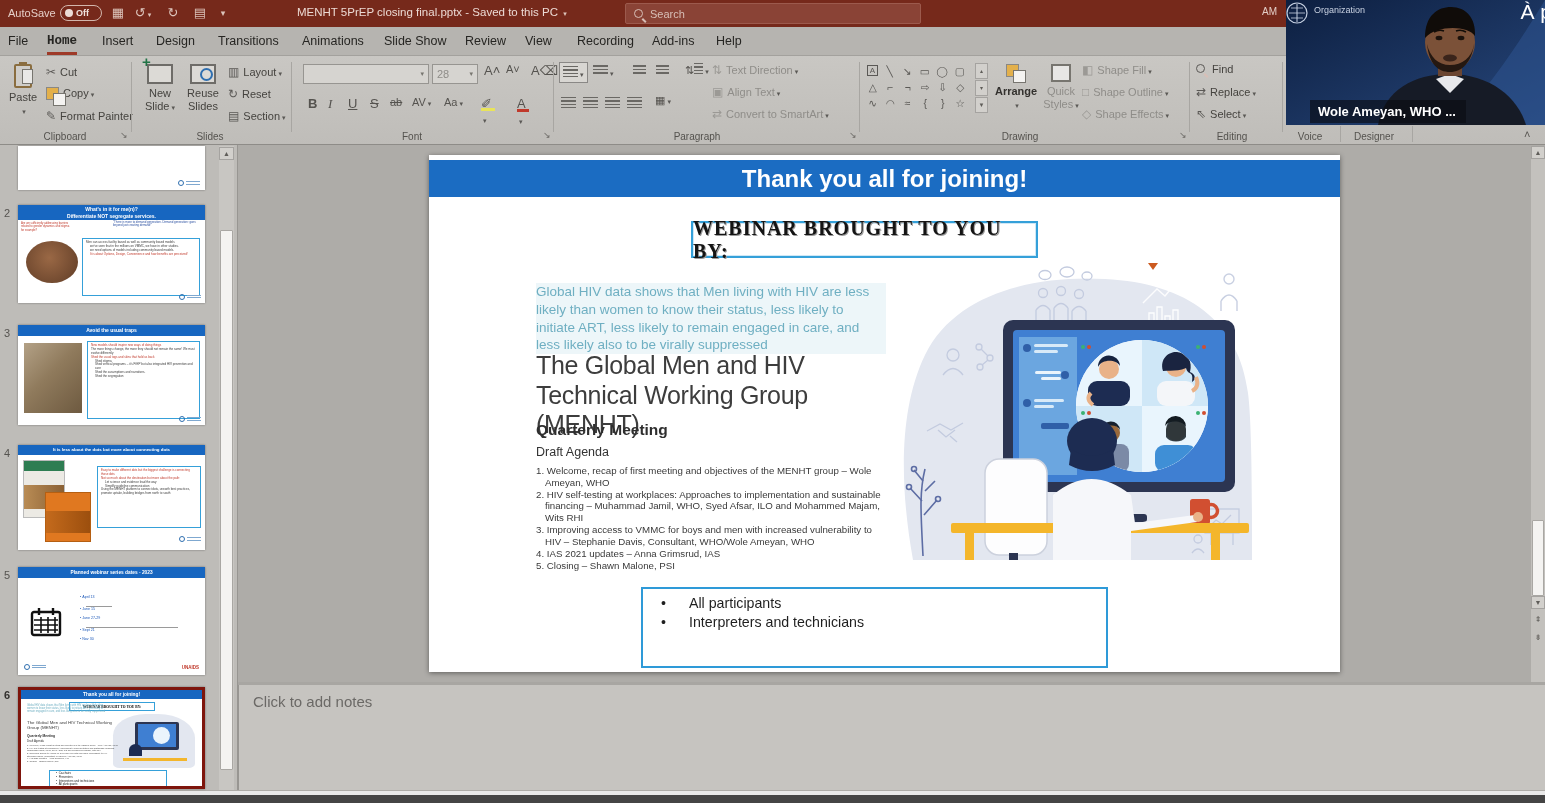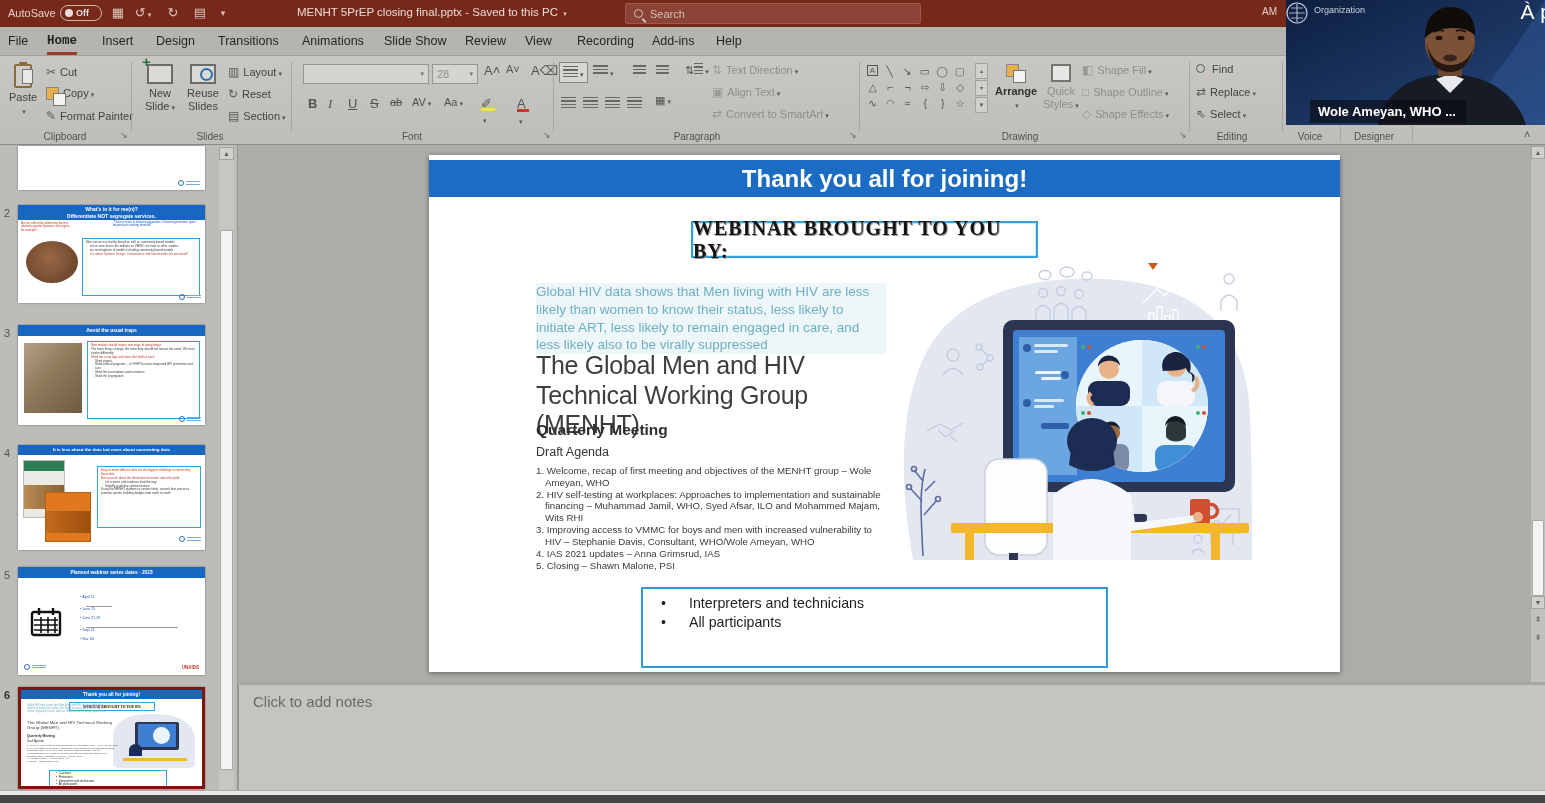--- a/index.html
+++ b/index.html
@@ -562,22 +562,22 @@
 
       <g>
         <path d="M158,297 L158,232 Q196,200 236,232 L240,260 L300,252 L302,259 L236,268 L236,297 Z" fill="#f6f7fa"></path>
         <ellipse cx="197" cy="178" rx="25" ry="23" fill="#1d2c52"></ellipse>
         <path d="M176,186 q21,14 42,0 l2,16 q-23,12 -46,0 Z" fill="#1d2c52"></path>
         <circle cx="303" cy="254" r="5" fill="#e9b288"></circle>
       </g>
     </svg>
 
     <div id="thanks-box">
+      <div class="li"><span class="b">•</span><span>All participants</span></div>
       <div class="li"><span class="b">•</span><span>Interpreters and technicians</span></div>
-      <div class="li"><span class="b">•</span><span>All participants</span></div>
     </div>
   </div>
 
   <div id="main-sb" class="abs">
     <span class="sb-btn" style="top:0;width:14px;">▲</span>
     <div class="sb-thumb" style="top:374px;height:76px;width:12px;"></div>
     <span class="sb-btn" style="top:450px;width:14px;">▼</span>
     <span class="sb-btn" style="top:468px;width:14px;border:none;background:transparent;font-size:8px;">⇞</span>
     <span class="sb-btn" style="top:486px;width:14px;border:none;background:transparent;font-size:8px;">⇟</span>
   </div>

